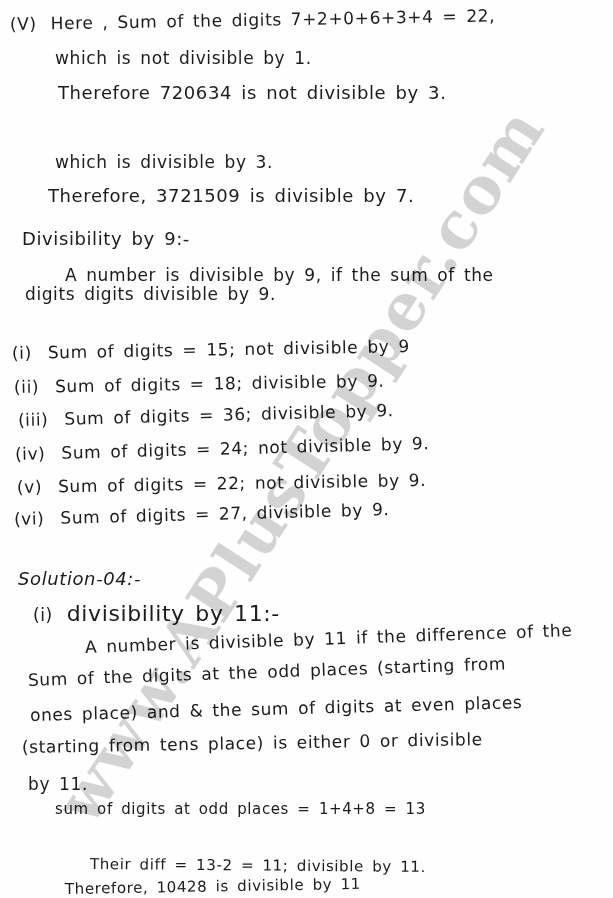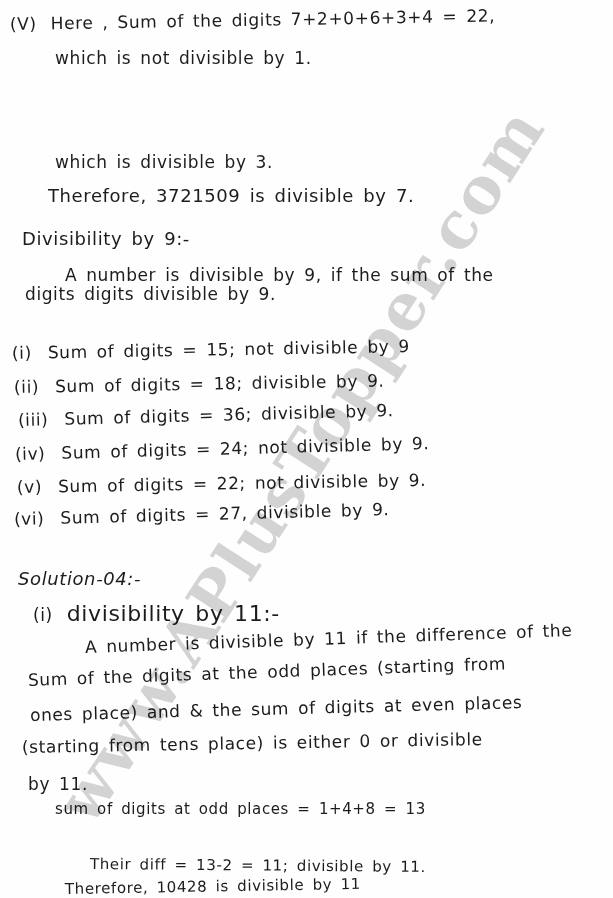--- a/index.html
+++ b/index.html
@@ -47,20 +47,21 @@
 </style>
 </head>
 <body>
 
 <div id="page">
 
   <div id="watermark">www.APlusTopper.com</div>
 
   <div class="hw r-n1" style="left:10px;top:14px;"><span class="label">(V)</span><span>Here , Sum of the digits 7+2+0+6+3+4 = 22,</span></div>
   <div class="hw" style="left:55px;top:48px;">which is not divisible by 1.</div>
+  <div class="hw big" style="left:58px;top:82px;">Therefore 720634 is not divisible by 3.</div>
 
   <div class="hw" style="left:55px;top:152px;">which is divisible by 3.</div>
   <div class="hw big" style="left:48px;top:185px;">Therefore, 3721509 is divisible by 7.</div>
 
   <div class="hw bold big" style="left:22px;top:228px;">Divisibility by 9:-</div>
   <div class="hw" style="left:65px;top:265px;">A number is divisible by 9, if the sum of the</div>
   <div class="hw" style="left:25px;top:284px;text-align:right;">digits digits divisible by 9.</div>
 
   <div class="hw r-n1" style="left:12px;top:343px;"><span class="item-label">(i)</span><span>Sum of digits = 15;  not divisible by 9</span></div>
   <div class="hw r-n1" style="left:14px;top:377px;"><span class="item-label">(ii)</span><span>Sum of digits = 18;  divisible by 9.</span></div>

